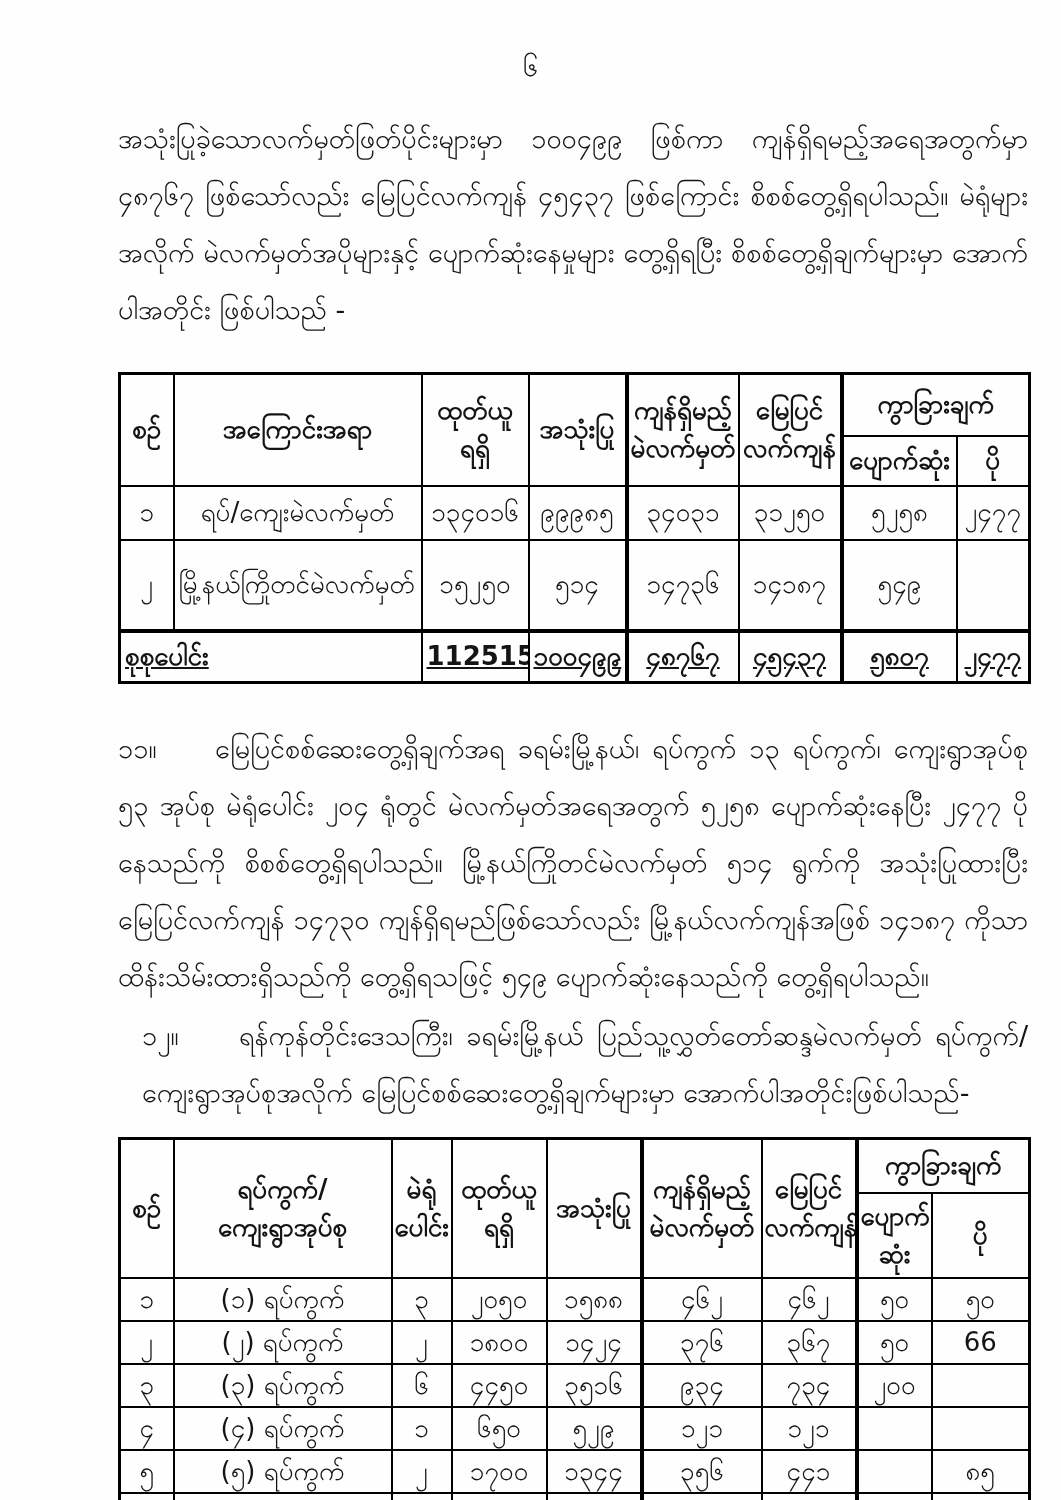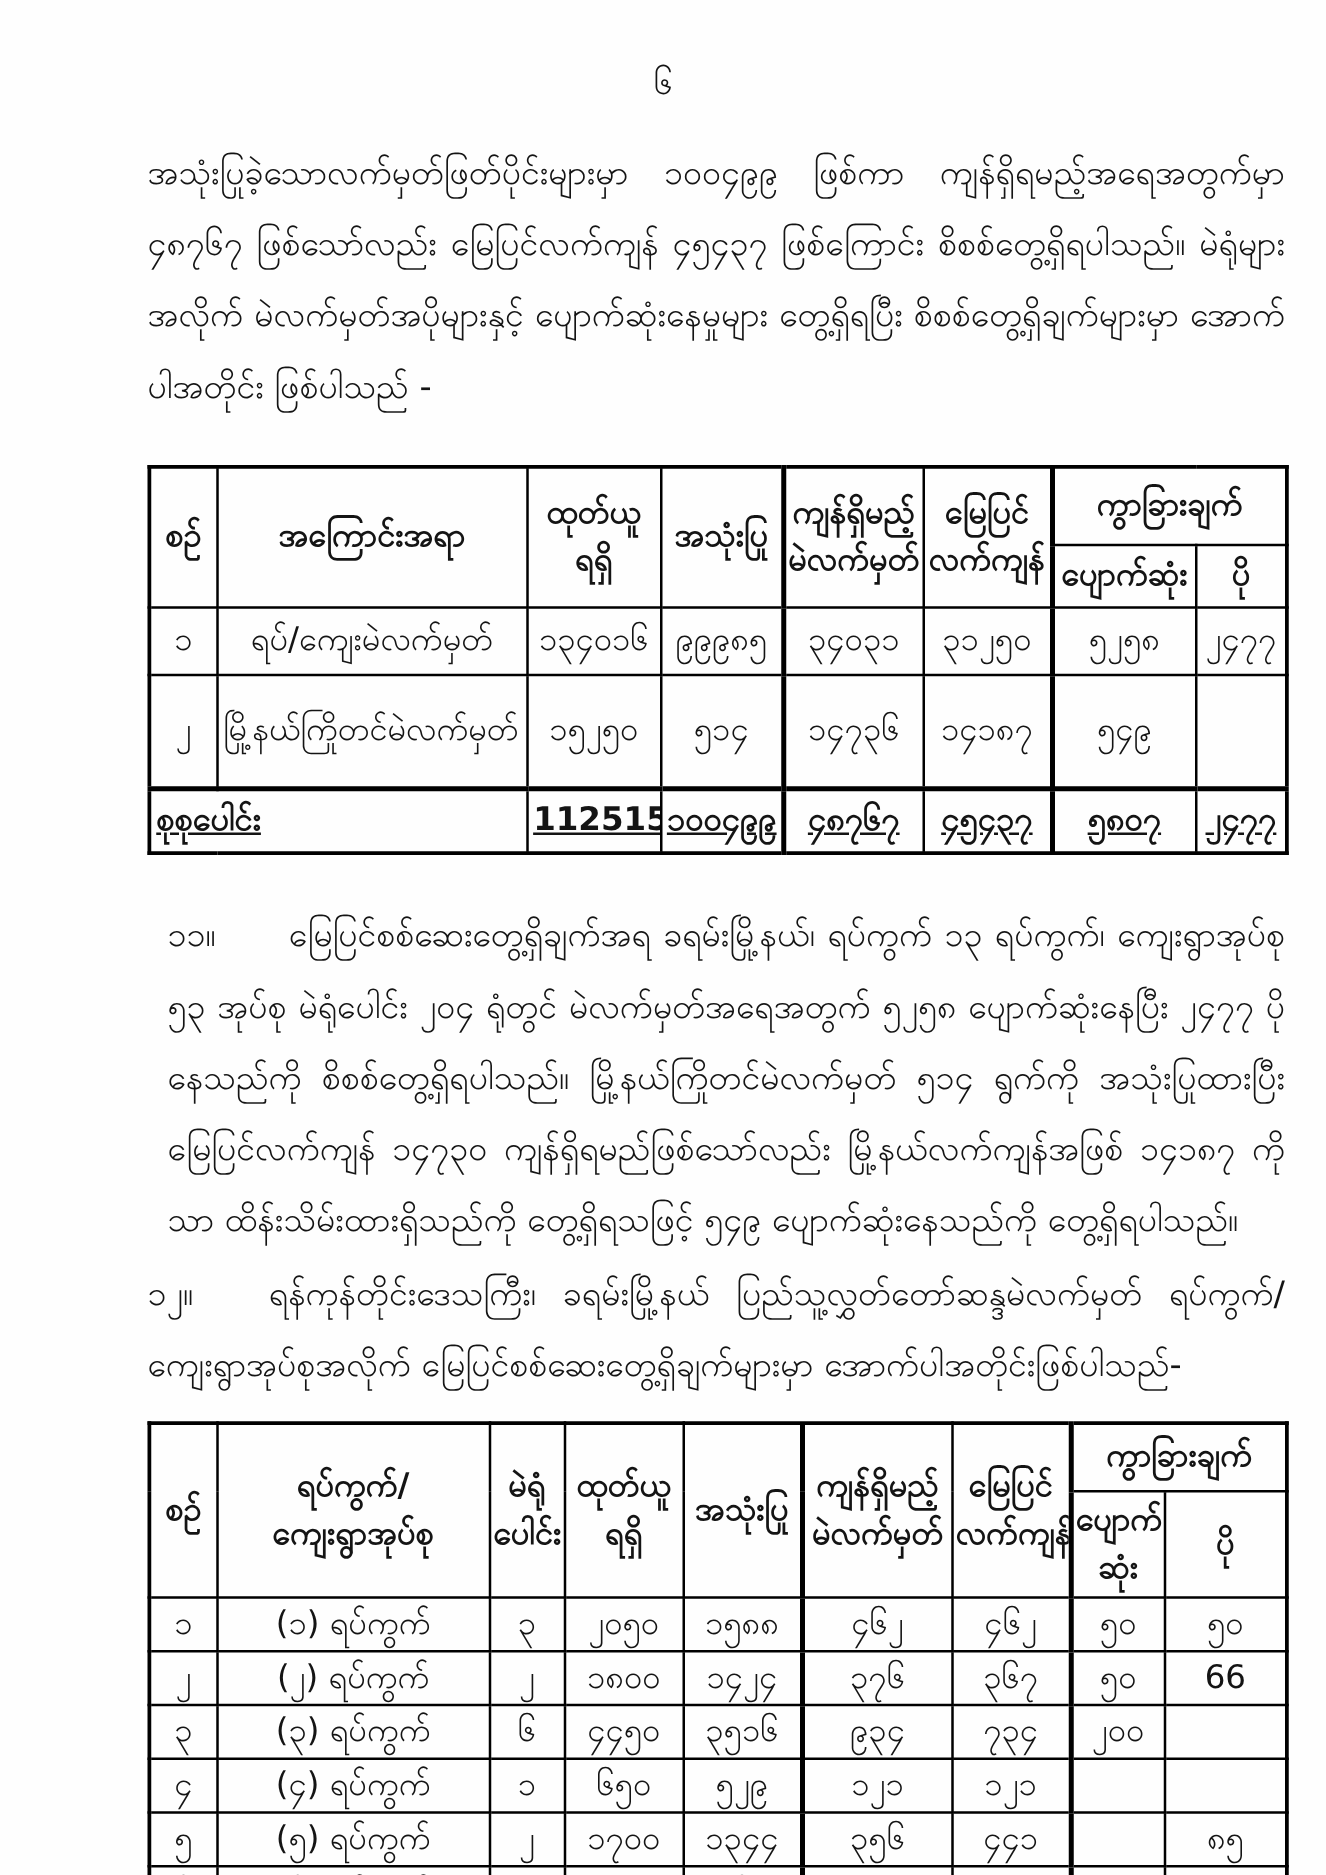--- a/index.html
+++ b/index.html
@@ -26,22 +26,22 @@
   p.para {
     margin:0;
     font-size:27px;
     line-height:57px;
     text-align:justify;
   }
   .pnum {
     display:inline-block;
     min-width:97px; 
   }
-  p.p11 { margin-top:36px;margin-left:16px; }
-  p.p12 { margin-top:2px; }
+  p.p11 { margin-top:36px; }
+  p.p12 { margin-top:2px;margin-left:24px; }
 
   table.doc {
     border-collapse:collapse;
     table-layout:fixed;
     width:910px;
     font-size:26px;
   }
   table.t1 { margin-top:34px; }
   table.t2 { margin-top:16px; }
   table.doc th, table.doc td {

